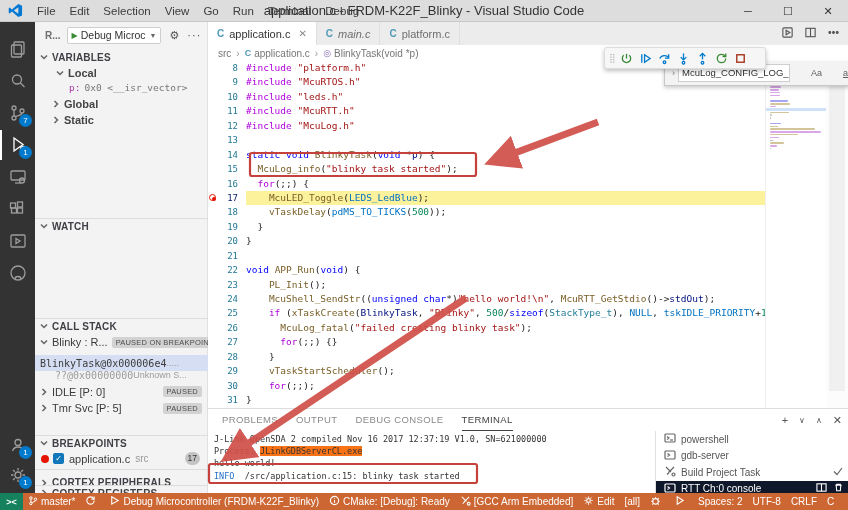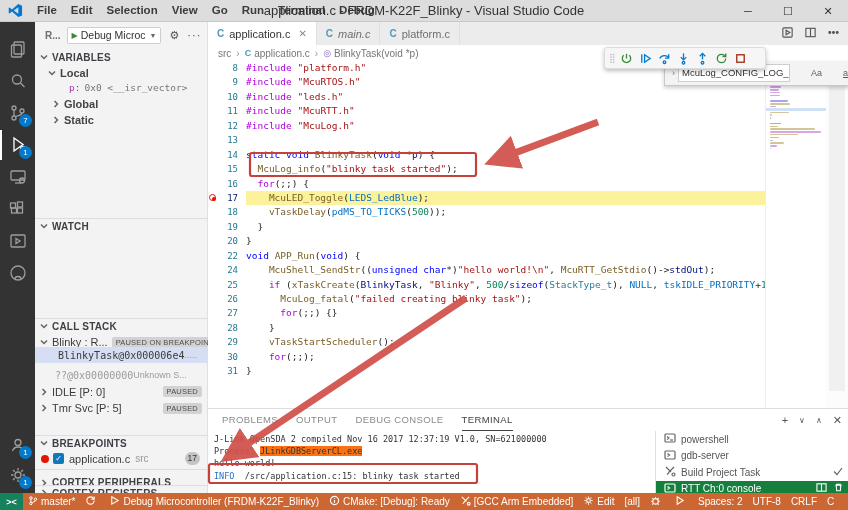--- a/index.html
+++ b/index.html
@@ -3,21 +3,21 @@
 <meta charset="utf-8">
 <style>
   html,body{margin:0;padding:0;background:#9a9a9a;}
   *{box-sizing:border-box;}
   .screen{position:relative;width:848px;height:510px;overflow:hidden;
     font-family:"Liberation Sans",sans-serif;background:#fff;font-size:12px;color:#333;}
   
   .titlebar{position:absolute;left:0;top:0;width:848px;height:22px;background:#dddddd;
     border-bottom:1px solid #c8c8c8;display:flex;align-items:center;z-index:30;}
   .vslogo{width:15px;height:15px;margin:0 7px 0 8px;}
-  .menubar{display:flex;align-items:flex-end;height:100%;font-weight:bold;}
+  .menubar{display:flex;align-items:flex-start;height:100%;}
   .menu-item{padding:0 7px;font-size:11.5px;color:#3c3c3c;line-height:22px;cursor:default;}
   .win-title{position:absolute;left:50%;transform:translateX(-50%);font-size:13px;color:#333;white-space:nowrap;}
   .win-controls{position:absolute;right:0;top:0;height:22px;display:flex;}
   .win-btn{width:40px;text-align:center;line-height:22px;font-size:11px;color:#333;}
   
   .activitybar{position:absolute;left:0;top:22px;width:35px;height:471px;background:#333333;z-index:20;}
   .act-item{position:absolute;left:0;width:35px;height:30px;display:flex;align-items:center;justify-content:center;}
   .act-item svg{stroke:#9d9d9d;fill:none;stroke-width:1.3;}
   .act-item.active{border-left:2px solid #fff;}
   .act-item.active svg{stroke:#ffffff;}
@@ -105,21 +105,21 @@
   .term{position:absolute;left:6px;top:24px;width:440px;height:61px;
     font-family:"DejaVu Sans Mono","Liberation Mono",monospace;font-size:8.5px;color:#333;}
   .term-line{height:12.2px;line-height:12.2px;white-space:pre;}
   .t-hl{background:#f97316;}
   .t-info{color:#2472c8;}
   .t-cursor{display:inline-block;width:5px;height:9px;border:1px solid #555;vertical-align:-1px;}
   .term-list{position:absolute;left:447px;top:22px;width:193px;height:63px;border-left:1px solid #e0e0e0;}
   .tl-row{display:flex;align-items:center;height:16.5px;font-size:10px;color:#555;padding:0 4px 0 8px;}
   .tl-row svg{stroke:#666;fill:none;stroke-width:1.2;flex:none;}
   .tl-row .tl-label{margin-left:5px;white-space:nowrap;overflow:hidden;flex:1;}
-  .tl-row.selected{background:#15803d;color:#fff;}
+  .tl-row.selected{background:#0f172a;color:#fff;}
   .tl-row.selected svg{stroke:#fff;}
   .tl-trail{display:flex;align-items:center;}
   .tl-trail>*{margin-left:6px;}
   
   .statusbar{position:absolute;left:0;top:493px;width:848px;height:17px;background:#cc6633;
     display:flex;align-items:center;color:#fff;font-size:10px;z-index:30;}
   .sb-remote{width:23px;height:17px;background:#16825d;display:flex;align-items:center;
     justify-content:center;font-size:9px;font-weight:700;flex:none;}
   .st-item{display:flex;align-items:center;padding:0 5px;white-space:nowrap;}
   .st-item svg{stroke:#fff;fill:none;stroke-width:1.2;margin-right:3px;}
@@ -238,21 +238,21 @@
       <span style="margin-left:8px;color:#555;">⚙</span>
       <span style="margin-left:8px;color:#555;letter-spacing:1px;">···</span>
     </div>
 
     <div class="sb-row sb-head" style="top:28px;height:14px;">
       <span class="chev"><svg viewBox="0 0 10 10">
             <polyline points="2,3.5 5,6.5 8,3.5"></polyline>
           </svg></span>
       <span>VARIABLES</span>
     </div>
-    <div class="sb-row" style="top:44px;height:13px;padding-left:8px;">
+    <div class="sb-row" style="top:44px;height:13px;padding-left:16px;">
       <span class="chev"><svg viewBox="0 0 10 10">
             <polyline points="2,3.5 5,6.5 8,3.5"></polyline>
           </svg></span>
       <span style="font-weight:700;color:#444;">Local</span>
     </div>
     <div class="sb-row mono" style="top:59px;height:13px;padding-left:34px;font-size:9.5px;">
       <span style="color:#a838a8;">p:</span>
       <span style="color:#777;margin-left:4px;">0x0 &lt;__isr_vector&gt;</span>
     </div>
     <div class="sb-row" style="top:75px;height:13px;padding-left:12px;">
@@ -282,21 +282,21 @@
       <span>CALL STACK</span>
     </div>
     <div id="callstack">
         <div class="sb-row" style="top: 312px; height: 16px;">
           <span class="chev"><svg viewBox="0 0 10 10">
               <polyline points="2,3.5 5,6.5 8,3.5" stroke="#646465" fill="none" stroke-width="1.5"></polyline>
             </svg></span>
           <span>Blinky : R...</span>
           <span class="paused-badge">PAUSED ON BREAKPOINT</span>
         </div>
-        <div class="sb-row sel-frame" style="top: 325px; height: 16px; padding-left: 23px;">
+        <div class="sb-row sel-frame" style="top: 333px; height: 16px; padding-left: 5px;">
           <span class="mono cs-frame">BlinkyTask@0x000006e4</span>
           <span class="dim" style="font-size: 9px;"> .....</span>
         </div>
         <div class="sb-row" style="top: 345px; height: 16px; padding-left: 20px;">
           <span class="mono cs-frame dim">??@0x00000000</span>
           <span class="dim" style="font-size: 9px;"> Unknown S...</span>
         </div>
         <div class="sb-row" style="top: 361.5px; height: 16px;">
           <span class="chev"><svg viewBox="0 0 10 10">
               <polyline points="3.5,2 6.5,5 3.5,8" stroke="#646465" fill="none" stroke-width="1.5"></polyline>
@@ -388,21 +388,23 @@
         <div class="code-row"><div class="bp-col"></div><div class="ln">11</div><div class="ltext"><span class="tk-d">#include</span><span class="tk-p"> </span><span class="tk-s">"McuRTT.h"</span></div></div>
         <div class="code-row"><div class="bp-col"></div><div class="ln">12</div><div class="ltext"><span class="tk-d">#include</span><span class="tk-p"> </span><span class="tk-s">"McuLog.h"</span></div></div>
         <div class="code-row"><div class="bp-col"></div><div class="ln">13</div><div class="ltext"></div></div>
         <div class="code-row"><div class="bp-col"></div><div class="ln">14</div><div class="ltext"><span class="tk-k">static</span><span class="tk-p"> </span><span class="tk-k">void</span><span class="tk-p"> </span><span class="tk-f">BlinkyTask</span><span class="tk-p">(</span><span class="tk-k">void</span><span class="tk-p"> *</span><span class="tk-v">p</span><span class="tk-p">) {</span></div></div>
         <div class="code-row"><div class="bp-col"></div><div class="ln">15</div><div class="ltext"><span class="tk-p">  </span><span class="tk-f">McuLog_info</span><span class="tk-p">(</span><span class="tk-s">"blinky task started"</span><span class="tk-p">);</span></div></div>
         <div class="code-row"><div class="bp-col"></div><div class="ln">16</div><div class="ltext"><span class="tk-p">  </span><span class="tk-d">for</span><span class="tk-p">(;;) {</span></div></div>
         <div class="code-row"><div class="bp-col"><div class="bp-ring"></div></div><div class="ln cur">17</div><div class="ltext hlyellow"><span class="tk-p">    </span><span class="tk-f">McuLED_Toggle</span><span class="tk-p">(</span><span class="tk-c">LEDS_LedBlue</span><span class="tk-p">);</span></div></div>
         <div class="code-row"><div class="bp-col"></div><div class="ln">18</div><div class="ltext"><span class="tk-p">    </span><span class="tk-f">vTaskDelay</span><span class="tk-p">(</span><span class="tk-c">pdMS_TO_TICKS</span><span class="tk-p">(</span><span class="tk-n">500</span><span class="tk-p">));</span></div></div>
         <div class="code-row"><div class="bp-col"></div><div class="ln">19</div><div class="ltext"><span class="tk-p">  }</span></div></div>
         <div class="code-row"><div class="bp-col"></div><div class="ln">20</div><div class="ltext"><span class="tk-p">}</span></div></div>
+        <div class="code-row"><div class="bp-col"></div><div class="ln">21</div><div class="ltext"></div></div>
         <div class="code-row"><div class="bp-col"></div><div class="ln">22</div><div class="ltext"><span class="tk-k">void</span><span class="tk-p"> </span><span class="tk-f">APP_Run</span><span class="tk-p">(</span><span class="tk-k">void</span><span class="tk-p">) {</span></div></div>
+        <div class="code-row"><div class="bp-col"></div><div class="ln">23</div><div class="ltext"><span class="tk-p">    </span><span class="tk-f">PL_Init</span><span class="tk-p">();</span></div></div>
         <div class="code-row"><div class="bp-col"></div><div class="ln">24</div><div class="ltext"><span class="tk-p">    </span><span class="tk-f">McuShell_SendStr</span><span class="tk-p">((</span><span class="tk-k">unsigned</span><span class="tk-p"> </span><span class="tk-k">char</span><span class="tk-p">*)</span><span class="tk-s">"hello world!\n"</span><span class="tk-p">, </span><span class="tk-f">McuRTT_GetStdio</span><span class="tk-p">()-&gt;</span><span class="tk-v">stdOut</span><span class="tk-p">);</span></div></div>
         <div class="code-row"><div class="bp-col"></div><div class="ln">25</div><div class="ltext"><span class="tk-p">    </span><span class="tk-d">if</span><span class="tk-p"> (</span><span class="tk-f">xTaskCreate</span><span class="tk-p">(</span><span class="tk-v">BlinkyTask</span><span class="tk-p">, </span><span class="tk-s">"Blinky"</span><span class="tk-p">, </span><span class="tk-n">500</span><span class="tk-p">/</span><span class="tk-k">sizeof</span><span class="tk-p">(</span><span class="tk-t">StackType_t</span><span class="tk-p">), </span><span class="tk-c">NULL</span><span class="tk-p">, </span><span class="tk-c">tskIDLE_PRIORITY</span><span class="tk-p">+</span><span class="tk-n">1</span></div></div>
         <div class="code-row"><div class="bp-col"></div><div class="ln">26</div><div class="ltext"><span class="tk-p">      </span><span class="tk-f">McuLog_fatal</span><span class="tk-p">(</span><span class="tk-s">"failed creating blinky task"</span><span class="tk-p">);</span></div></div>
         <div class="code-row"><div class="bp-col"></div><div class="ln">27</div><div class="ltext"><span class="tk-p">      </span><span class="tk-d">for</span><span class="tk-p">(;;) {}</span></div></div>
         <div class="code-row"><div class="bp-col"></div><div class="ln">28</div><div class="ltext"><span class="tk-p">    }</span></div></div>
         <div class="code-row"><div class="bp-col"></div><div class="ln">29</div><div class="ltext"><span class="tk-p">    </span><span class="tk-f">vTaskStartScheduler</span><span class="tk-p">();</span></div></div>
         <div class="code-row"><div class="bp-col"></div><div class="ln">30</div><div class="ltext"><span class="tk-p">    </span><span class="tk-d">for</span><span class="tk-p">(;;);</span></div></div>
         <div class="code-row"><div class="bp-col"></div><div class="ln">31</div><div class="ltext"><span class="tk-p">}</span></div></div>
       </div>
     <div class="minimap" id="minimap">

